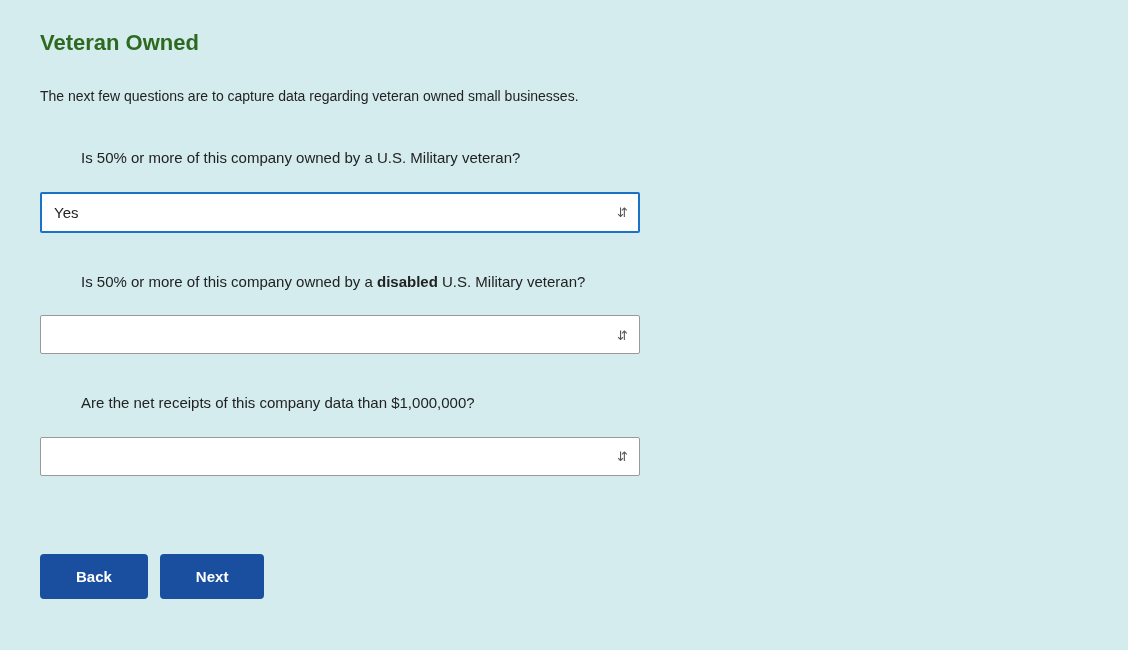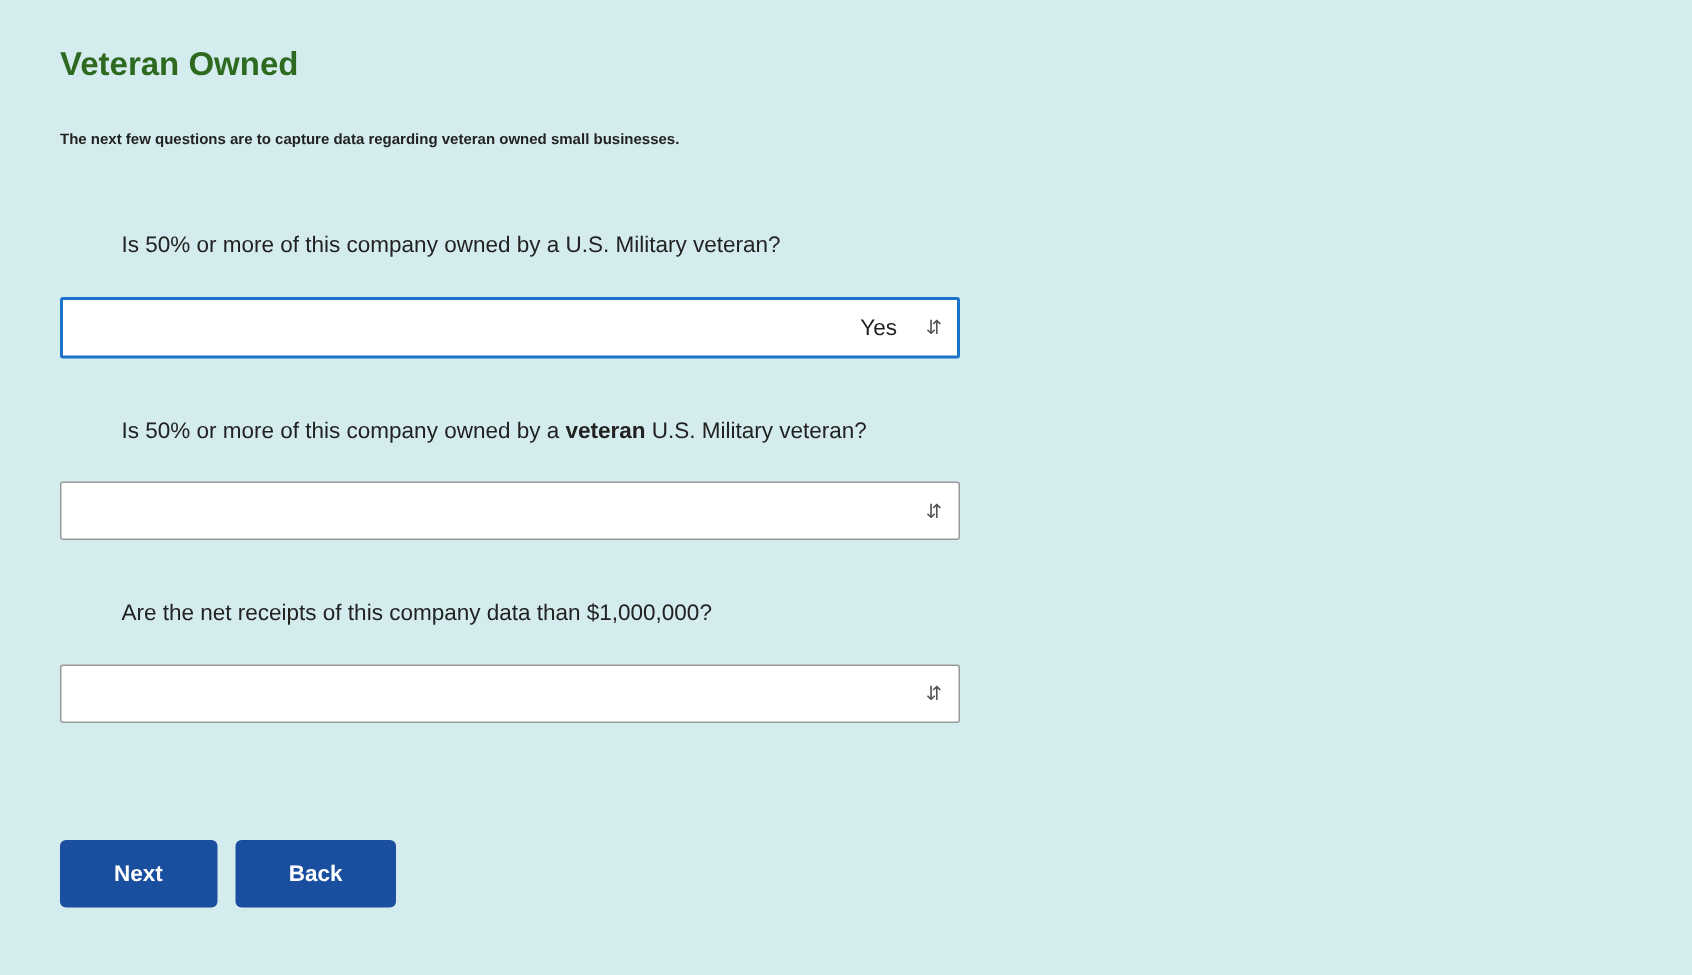--- a/index.html
+++ b/index.html
@@ -27,25 +27,24 @@
     }
 
     .page-title {
       font-size: 22px;
       font-weight: 800;
       color: #2d6a1f;
       margin-bottom: 18px;
     }
 
     .intro-text {
-      font-size: 10px;
+      font-size: 14px;
       color: #222;
       line-height: 1.5;
-      margin-bottom: 40px;
-      font-weight: bold;
+      margin-bottom: 28px;
     }
 
     .question-label {
       font-size: 15px;
       color: #222;
       margin-bottom: 10px;
       line-height: 1.5;
       margin-left: 41px;
     }
 
@@ -68,21 +67,20 @@
       border: 1px solid #999;
       border-radius: 2px;
       appearance: none;
       -webkit-appearance: none;
       cursor: pointer;
       outline: none;
     }
 
     .select-wrapper.active select {
       border: 2px solid #1a73c8;
-      text-align: right;
     }
 
     .select-wrapper .chevron-icon {
       position: absolute;
       right: 12px;
       top: 50%;
       transform: translateY(-50%);
       pointer-events: none;
       font-size: 13px;
       color: #555;
@@ -123,21 +121,21 @@
   <div class="select-wrapper active">
     <select>
       <option value="">  </option>
       <option value="Yes" selected="">Yes</option>
       <option value="No">No</option>
     </select>
     <span class="chevron-icon">⇵</span>
   </div>
 
   <p class="question-label">
-    Is 50% or more of this company owned by a <strong>veteran</strong> U.S. Military veteran?
+    Is 50% or more of this company owned by a <strong>disabled</strong> U.S. Military veteran?
   </p>
   <div class="select-wrapper">
     <select>
       <option value="" selected=""></option>
       <option value="Yes">Yes</option>
       <option value="No">No</option>
     </select>
     <span class="chevron-icon">⇵</span>
   </div>
 
@@ -147,17 +145,17 @@
   <div class="select-wrapper">
     <select>
       <option value="" selected=""></option>
       <option value="Yes">Yes</option>
       <option value="No">No</option>
     </select>
     <span class="chevron-icon">⇵</span>
   </div>
 
   <div class="button-row">
+    <button class="btn">Back</button>
     <button class="btn">Next</button>
-    <button class="btn">Back</button>
   </div>
 
 </div>
 
 </body></html>

